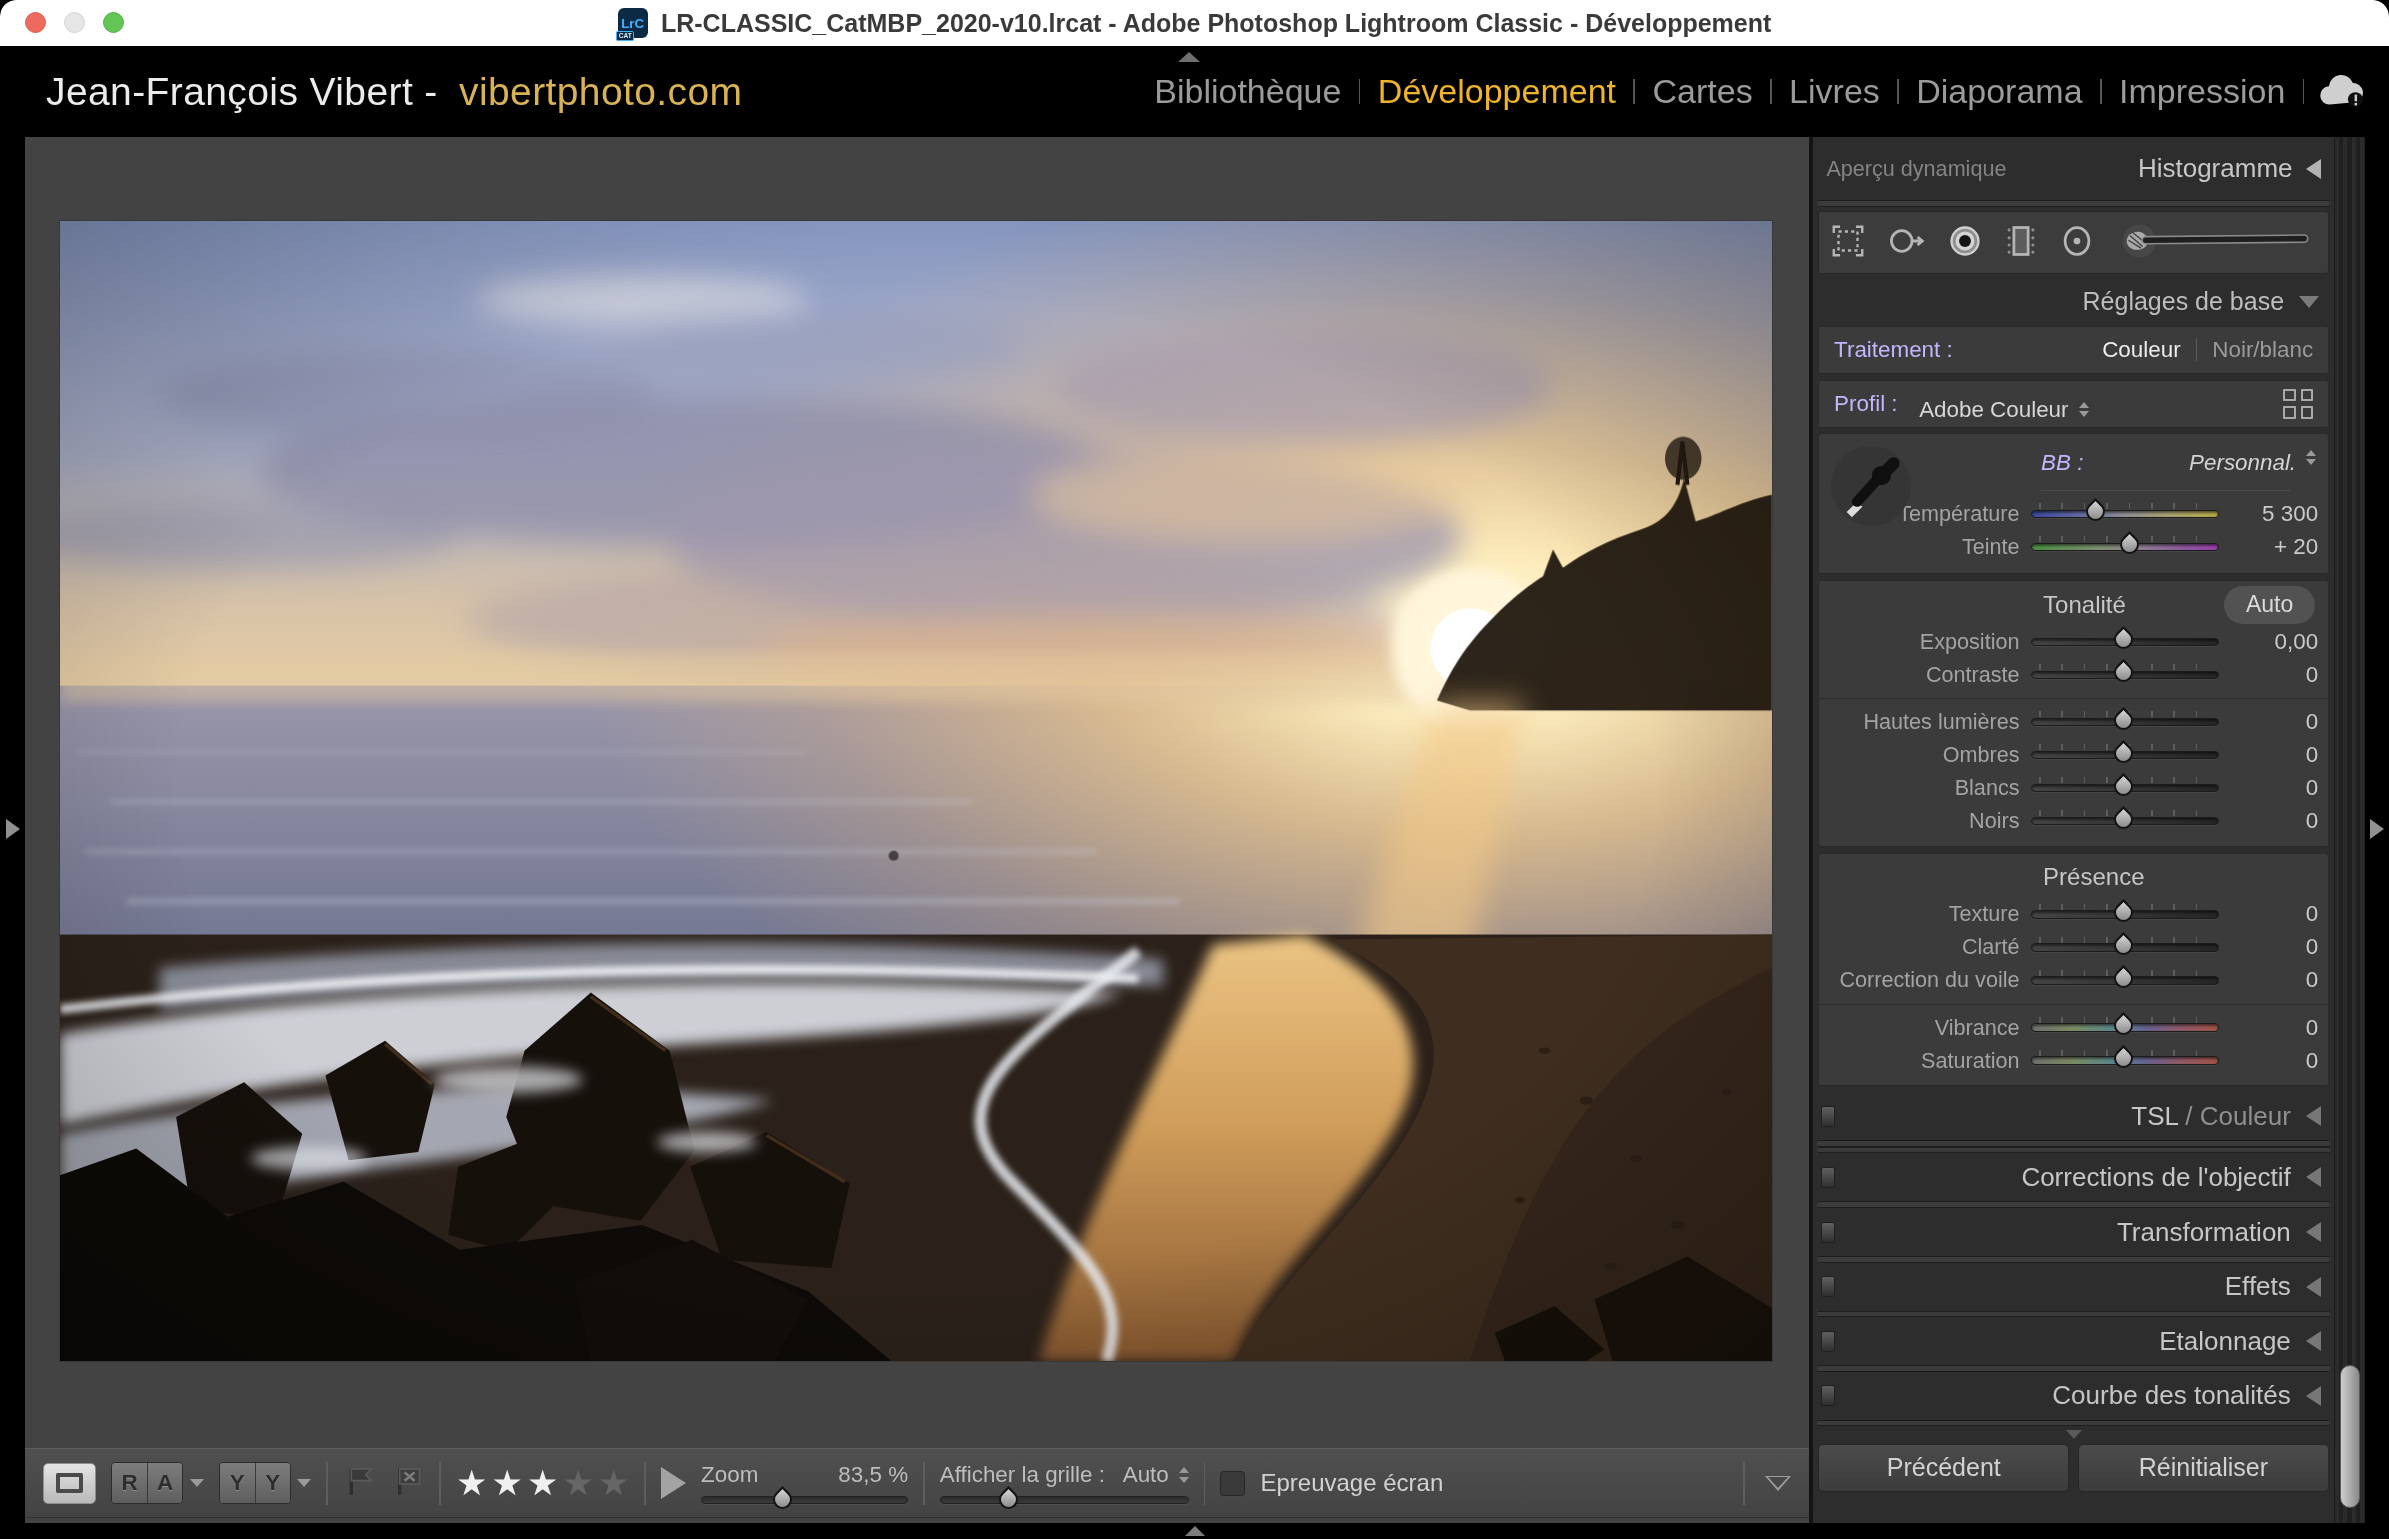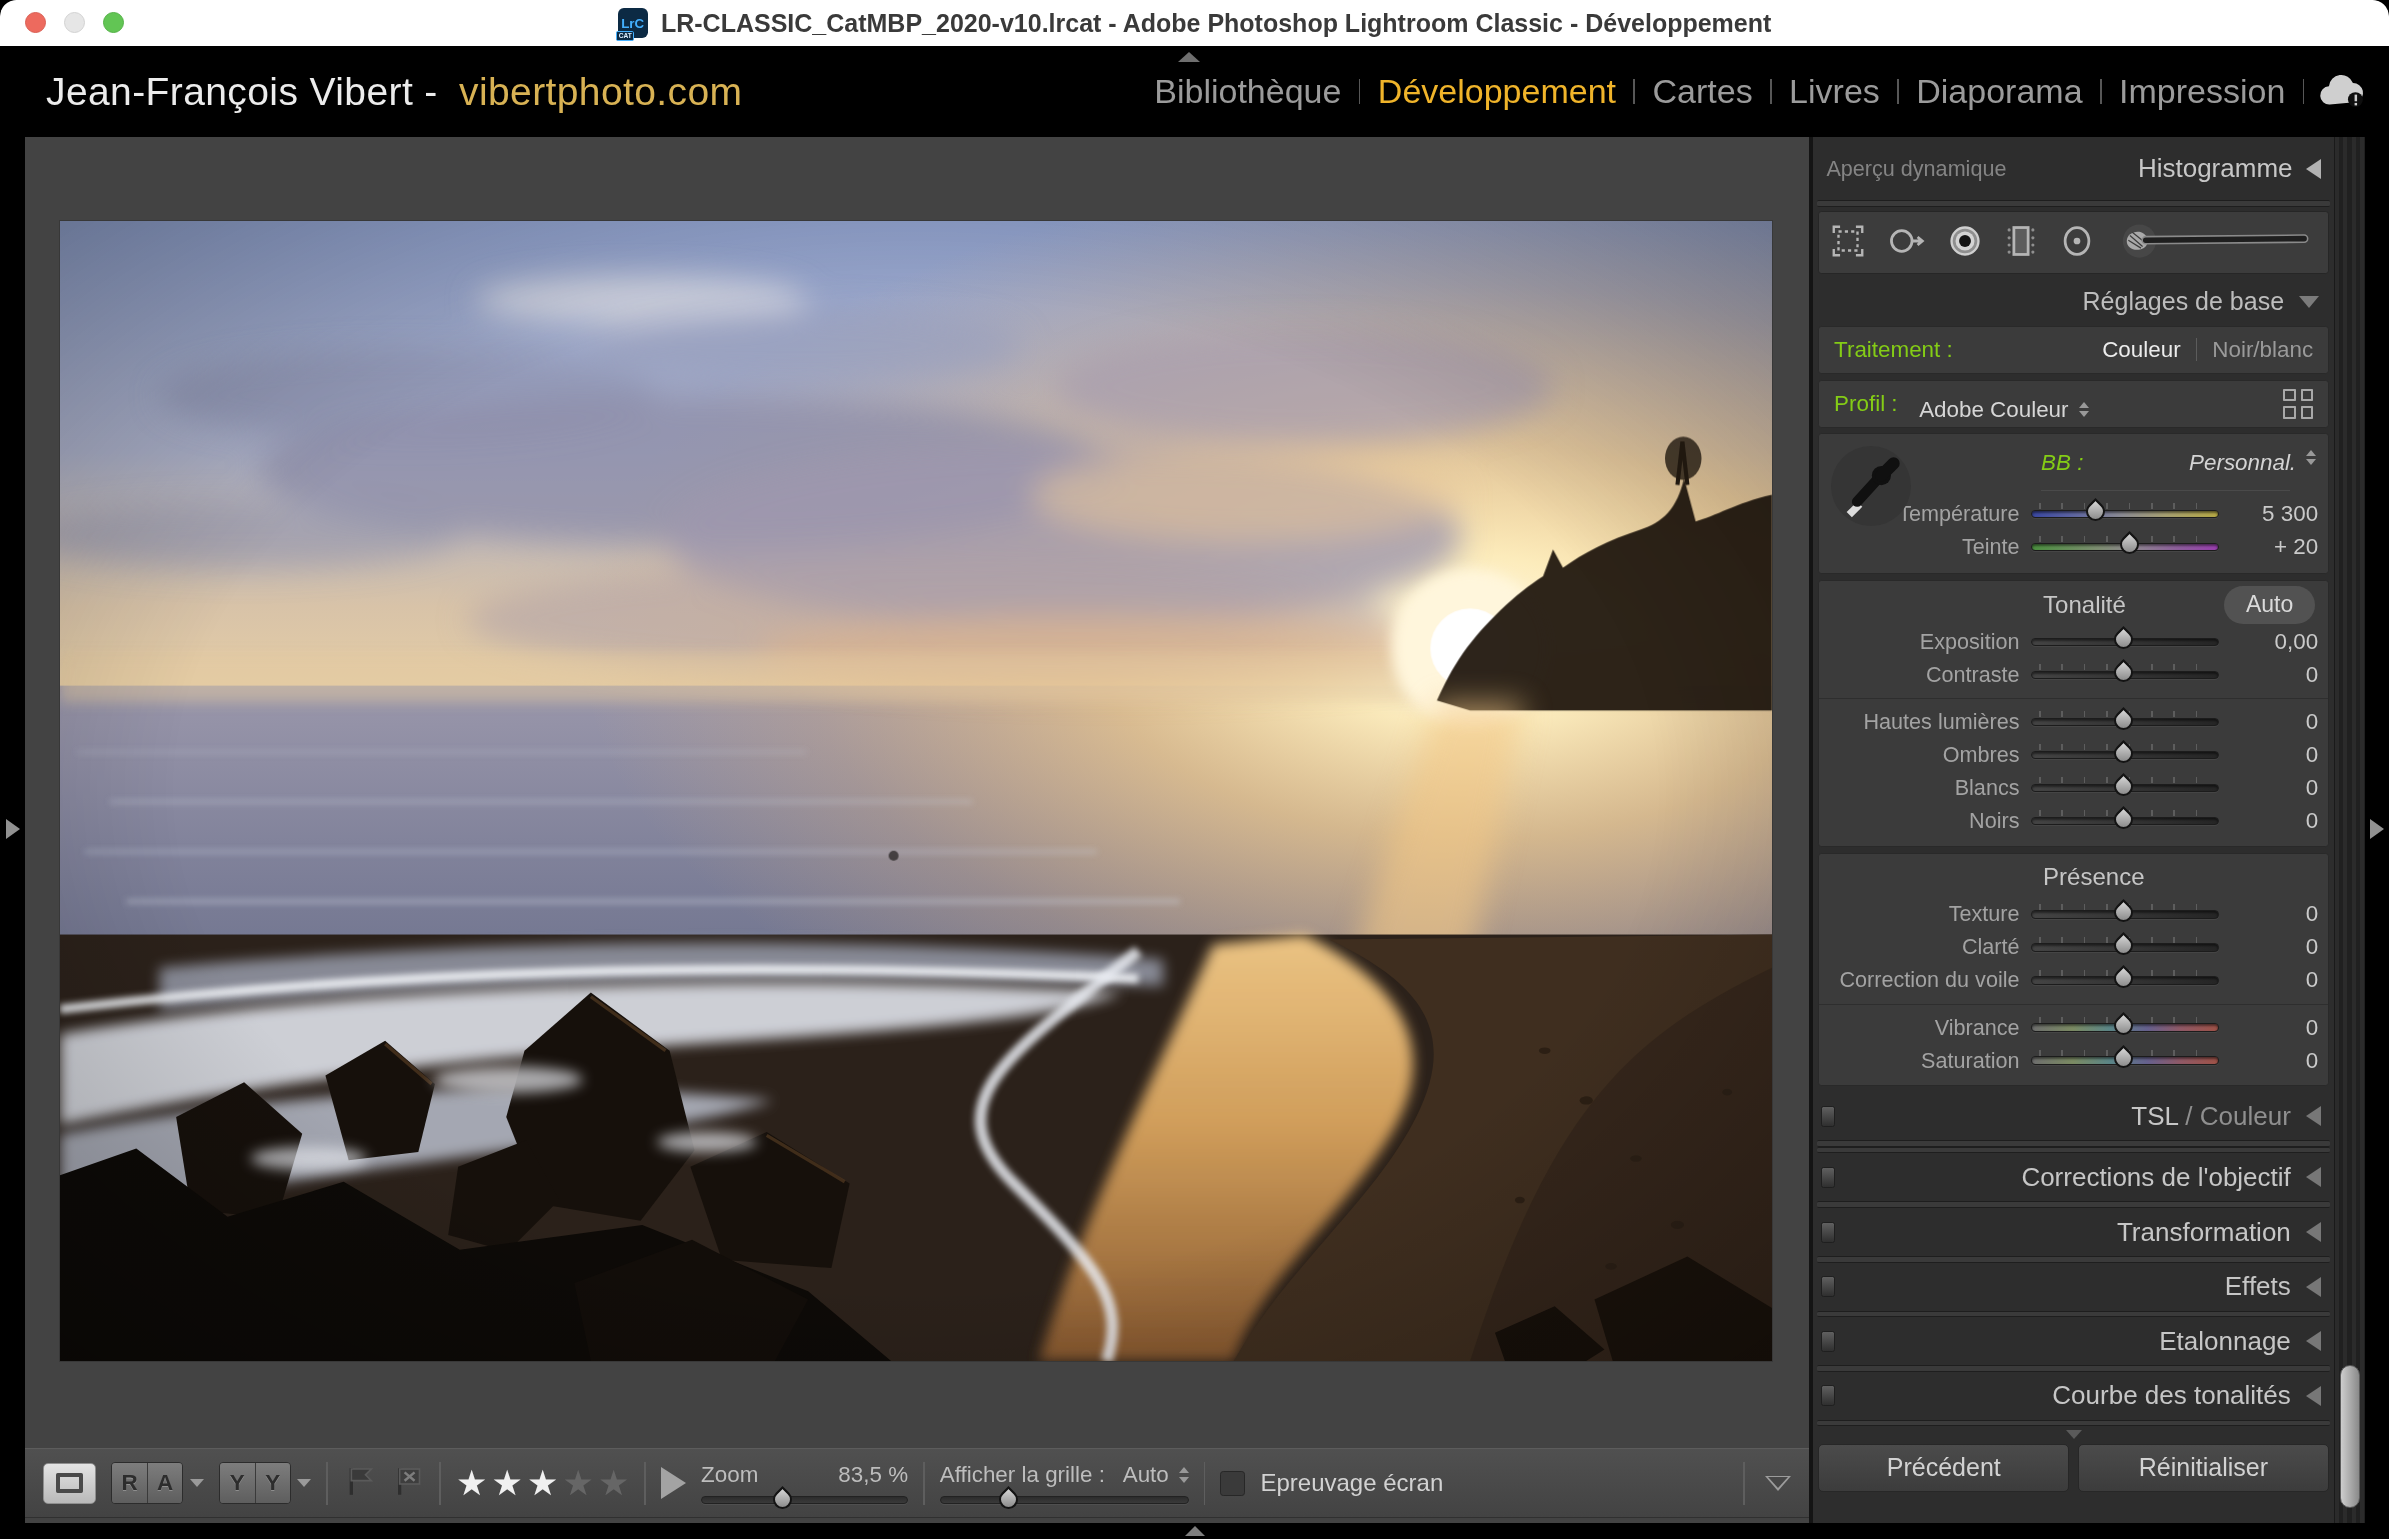--- a/index.html
+++ b/index.html
@@ -94,21 +94,21 @@
   .tri-left.dotted{border-right-color:#8a8a8a;opacity:.8;}
   .tri-down{width:0;height:0;border-left:10px solid transparent;border-right:10px solid transparent;
     border-top:12.4px solid #8a8a8a;opacity:.85;}
   .groove{height:6.6px;margin:0 4.1px;background:#3a3a3a;border-top:1.7px solid #1e1e1e;border-bottom:1.7px solid #1e1e1e;border-radius:1.7px;}
   .toolstrip{margin:4.1px 5px;height:63px;background:#3c3c3c;border:1.7px solid #262626;border-radius:3.3px;
     display:flex;align-items:center;padding:0 10px;gap:18px;}
   .section-head{height:48px;display:flex;align-items:center;justify-content:flex-end;gap:15px;
     padding:0 15px;color:#bdbdbd;font-size:25px;}
   .box{margin:0 5px 5.8px;background:#3b3b3b;border:1.7px solid #292929;border-radius:3.3px;}
   .rowflex{height:46px;display:flex;align-items:center;padding:0 15px;font-size:22.4px;}
-  .lab{color:#84cc16;}
+  .lab{color:#c4b5fd;}
   .treat-right{margin-left:auto;display:flex;align-items:center;gap:15px;}
   .tr-on{color:#ececec;}
   .tr-off{color:#9a9a9a;}
   .vsep{width:1.7px;height:23px;background:#5c5c5c;}
   .prof-val{display:flex;align-items:center;gap:10px;margin-left:21.6px;color:#d6d6d6;margin-top:12px;}
   .updn{display:inline-flex;flex-direction:column;gap:3.3px;}
   .updn i{width:0;height:0;border-left:5.8px solid transparent;border-right:5.8px solid transparent;}
   .updn .u{border-bottom:6.6px solid #999;}
   .updn .d{border-top:6.6px solid #999;}
   .grid4{margin-left:auto;width:30px;height:30px;display:grid;grid-template-columns:1fr 1fr;grid-template-rows:1fr 1fr;gap:5px;}

